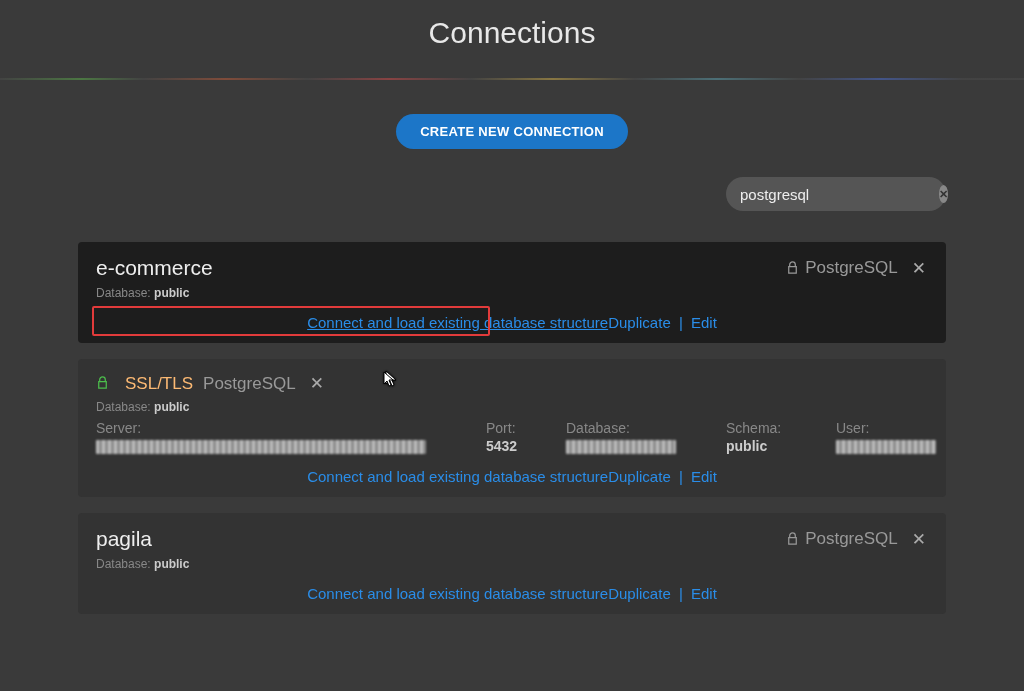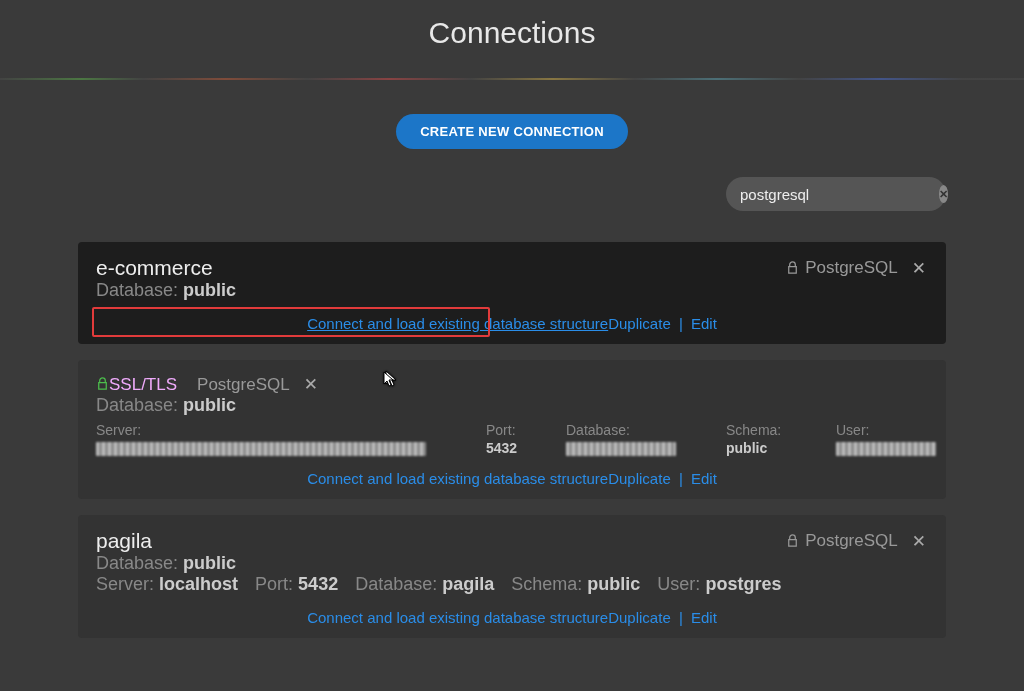--- a/index.html
+++ b/index.html
@@ -83,25 +83,25 @@
     position: relative;
   }
   .card.active { background: #1d1d1d; }
   .card-top { display: flex; align-items: center; }
   .card-title {
     font-size: 21px;
     font-weight: 400;
     color: #eee;
     flex: 1;
   }
-  .ssl-tag { color: #f0abfc; font-size: 17px; margin-right: 20px; display: flex; align-items: center; gap: 0;}
+  .ssl-tag { color: #fdba74; font-size: 17px; margin-right: 10px; display: flex; align-items: center; gap: 16px;}
   .db-tag { color: #999; font-size: 17px; margin-right: 12px; display: flex; align-items: center; gap: 6px;}
   .close-x { color: #aaa; font-size: 17px; cursor: pointer; padding: 0 2px;}
   .lock-icon svg { width: 13px; height: 15px; display: block; }
-  .info-line { font-size: 18px; color: #888; margin-top: 0; }
+  .info-line { font-size: 12px; color: #888; margin-top: 6px; }
   .info-line b { color: #ccc; font-weight: 600; }
   .info-line .seg { margin-right: 12px; }
   .info-grid {
     display: grid;
     grid-template-columns: 390px 80px 160px 110px 1fr;
     column-gap: 0;
     font-size: 14px;
     color: #888;
     margin-top: 6px;
     row-gap: 2px;
@@ -244,27 +244,20 @@
               <path fill="none" stroke="#999" stroke-width="1.3" d="M3 6V4a3 3 0 016 0v2M2 6h8v7H2z"></path>
             </svg>
         </span>
         <span>PostgreSQL</span>
       </span>
       <span class="close-x">✕</span>
     </div>
     <div class="info-line">
       <span>Database:</span> <b>public</b>
     </div>
-    <div class="info-line">
-      <span class="seg"><span>Server:</span> <b>localhost</b></span>
-      <span class="seg"><span>Port:</span> <b>5432</b></span>
-      <span class="seg"><span>Database:</span> <b>pagila</b></span>
-      <span class="seg"><span>Schema:</span> <b>public</b></span>
-      <span class="seg"><span>User:</span> <b>postgres</b></span>
-    </div>
     <div class="card-bottom">
       <a class="connect-link">Connect and load existing database structure</a>
       <span class="actions">
         <a>Duplicate</a>
         <span class="sep">|</span>
         <a>Edit</a>
       </span>
     </div>
   </div>
 

